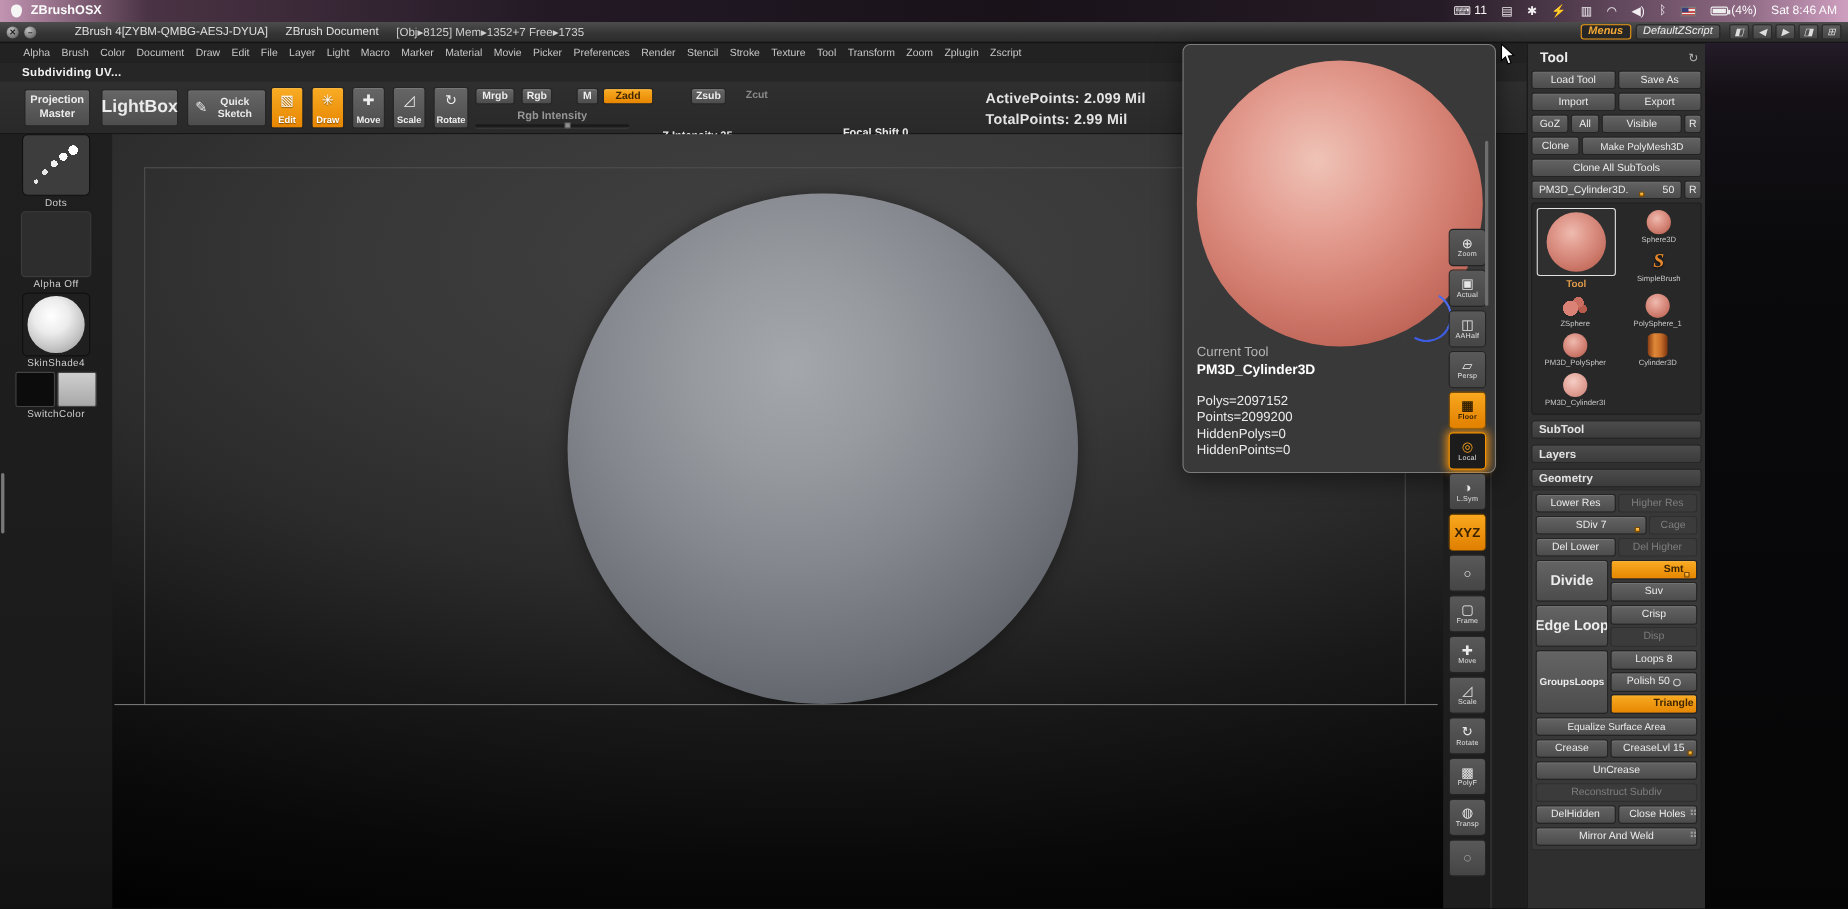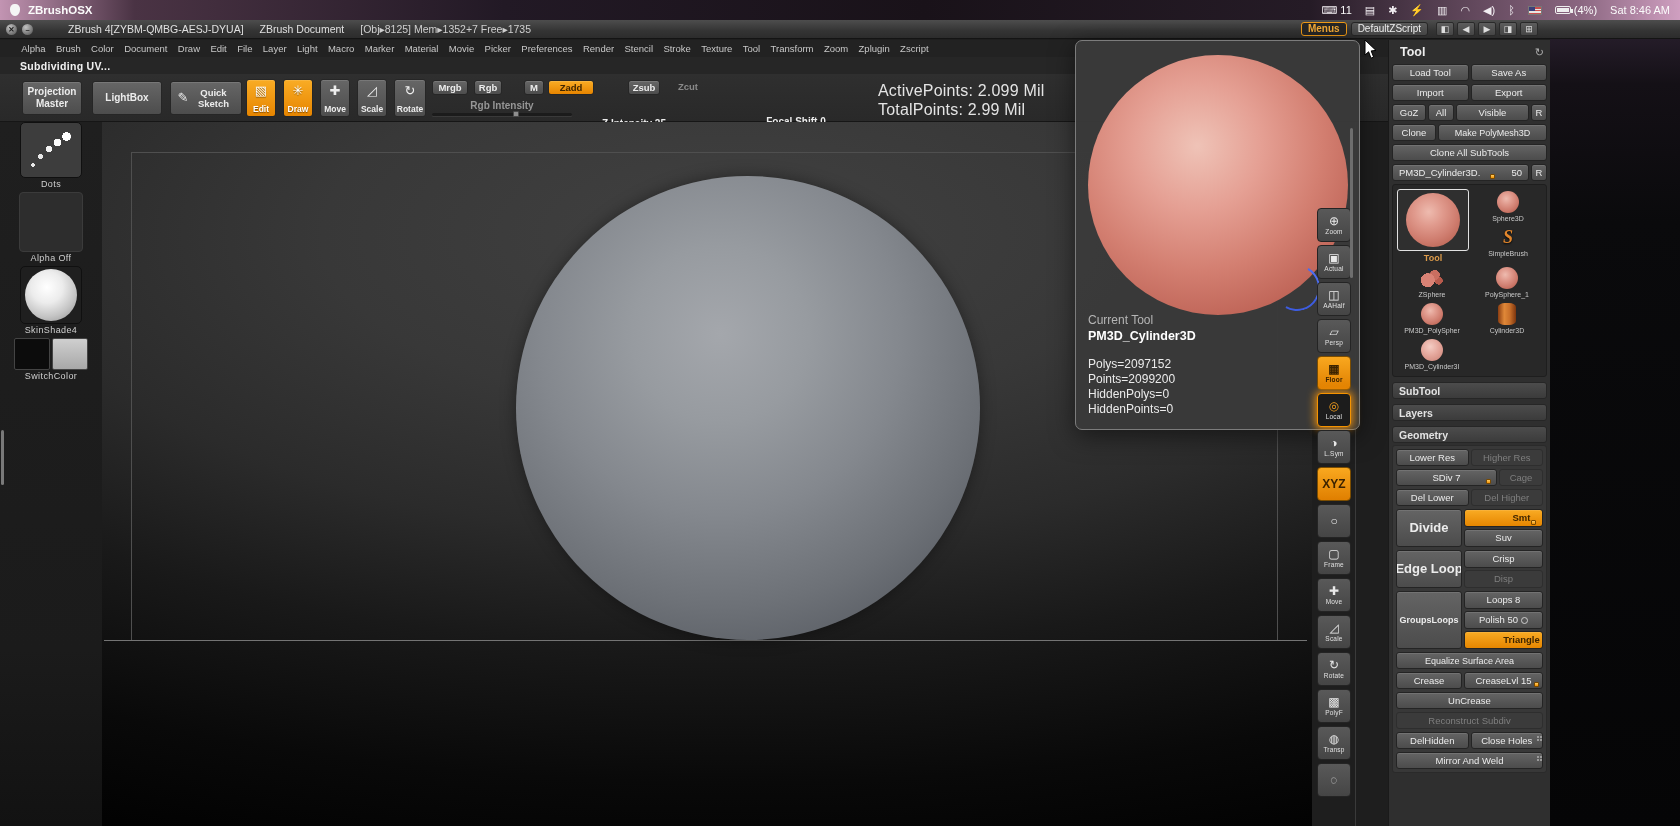--- a/index.html
+++ b/index.html
@@ -25,21 +25,21 @@
 .batt-shape::before{content:"";position:absolute;left:1px;top:1px;bottom:1px;width:12px;background:#eee;}
 .batt-shape::after{content:"";position:absolute;right:-3px;top:2px;width:2px;height:4px;background:#eee;}
 
 
 .titlebar{position:absolute;top:20px;left:0;width:1680px;height:19px;background:linear-gradient(#4d4d4d,#343434 60%,#2c2c2c);border-bottom:1px solid #141414;display:flex;align-items:center;padding:0 6px;font-size:10.5px;color:#e0e0e0;}
 .win-dots{display:flex;gap:5px;}
 .win-dot{width:11px;height:11px;border-radius:50%;background:radial-gradient(circle at 35% 30%,#c4c4c4,#707070 70%,#4a4a4a);color:#1d1d1d;font-size:7.5px;line-height:11px;text-align:center;font-weight:bold;}
 .tb-title{margin-left:35px;white-space:nowrap;}
 .tb-doc{margin-left:16px;}
 .tb-mem{margin-left:16px;color:#cfcfcf;}
-.tb-right{margin-left:auto;margin-right:136px;display:flex;align-items:center;gap:4px;}
+.tb-right{margin-left:auto;display:flex;align-items:center;gap:4px;font-style:italic;}
 .menus-btn{border:1px solid #ef9a16;color:#f5ab36;background:#262626;border-radius:3px;padding:0 6px;font-size:10px;height:14px;line-height:12px;font-weight:bold;}
 .zscript-btn{background:linear-gradient(#5a5a5a,#454545);border:1px solid #262626;border-radius:3px;padding:0 6px;font-size:10px;height:14px;line-height:12px;color:#eee;}
 .navicons{display:flex;gap:3px;margin-left:4px;}
 .nav-ico{width:18px;height:14px;background:linear-gradient(#5d5d5d,#454545);border:1px solid #2a2a2a;border-radius:2px;font-size:9px;line-height:12px;text-align:center;color:#ddd;}
 
 
 .menurow{position:absolute;top:40px;left:0;width:1388px;height:17px;background:#222;display:flex;align-items:center;padding-left:16px;}
 .menu-item{font-size:9.5px;color:#c8c8c8;padding:0 5.2px;white-space:nowrap;}
 .statusline{position:absolute;top:57px;left:0;width:1388px;height:17px;background:#262626;font-size:10.5px;font-weight:bold;color:#f2f2f2;padding-left:20px;display:flex;align-items:center;letter-spacing:.3px;}
 
@@ -54,21 +54,21 @@
 .icontool{display:flex;flex-direction:column;align-items:center;justify-content:space-between;padding:4px 0 2px;font-size:8.5px;font-weight:bold;color:#eee;}
 .icontool .g{font-size:13px;line-height:14px;font-weight:normal;}
 .icontool.orange{background:linear-gradient(#f9ac25,#e78500);color:#fff;text-shadow:0 1px 1px rgba(0,0,0,.45);}
 .qsk{display:flex;align-items:center;justify-content:center;gap:4px;font-size:9.5px;font-weight:bold;line-height:1.2;}
 .qsk .g{font-size:13px;font-weight:normal;}
 .zslider{position:relative;font-size:10px;color:#ececec;text-align:center;height:18px;line-height:13px;font-weight:bold;}
 .zslider .track{position:absolute;left:0;right:0;bottom:1px;height:3px;background:#1b1b1b;border-radius:2px;box-shadow:0 1px 0 rgba(255,255,255,.08);}
 .zslider .handle{position:absolute;bottom:0;width:6px;height:6px;background:linear-gradient(#ffc24a,#ef8f00);border:1px solid #7a4a00;border-radius:1px;}
 .zslider.dim{color:#969696;}
 .zslider .handle.gray{background:#8f8f8f;border-color:#4a4a4a;}
-.points{font-size:16px;color:#e4e4e4;font-weight:normal;letter-spacing:.2px;}
+.points{font-size:13px;color:#e4e4e4;font-weight:bold;letter-spacing:.2px;margin-left:18px;}
 
 
 .tray{position:absolute;left:0;top:122px;width:102px;bottom:0;background:linear-gradient(#1f1f1f 0%,#1b1b1b 75%,#121212 100%);}
 .tray-item{display:flex;flex-direction:column;align-items:center;margin-bottom:3px;}
 .tray-label{font-size:9px;color:#cfcfcf;margin-top:1px;letter-spacing:.4px;}
 .thumb{border-radius:5px;border:1px solid #101010;}
 .th-brush{width:62px;height:58px;background:radial-gradient(circle at 50% 46%,#c0c0c0 0%,#9a9a9a 22%,#777 48%,#555 75%,#444 100%);}
 .th-dots{width:62px;height:56px;background-color:#3d3d3d;background-image:
  radial-gradient(circle 2px at 20% 78%,#e8e8e8 99%,transparent),
  radial-gradient(circle 2.6px at 33% 62%,#e8e8e8 99%,transparent),
@@ -248,21 +248,21 @@
     <span class="menu-item">Zplugin</span>
     <span class="menu-item">Zscript</span>
 </div>
 
 <div class="statusline">
     <span>Subdividing UV...</span>
   </div>
 
 <div class="topshelf">
   <div class="btn bigtool abs" style="left:22px;top:7px;width:60px;height:34px;">Projection Master</div>
-  <div class="btn bigtool abs" style="left:92px;top:7px;width:70px;height:34px;font-size:10px;">LightBox</div>
+  <div class="btn bigtool abs" style="left:92px;top:7px;width:70px;height:34px;font-size:16px;">LightBox</div>
   <div class="btn qsk abs" style="left:170px;top:7px;width:72px;height:34px;">
     <span class="g">✎</span>
     <span style="width:42px;">Quick Sketch</span>
   </div>
 
   <div class="btn icontool orange abs" style="left:246px;top:5px;width:30px;height:38px;">
     <span class="g">▧</span>
       <span>Edit</span>
   </div>
   <div class="btn icontool orange abs" style="left:283px;top:5px;width:30px;height:38px;">

